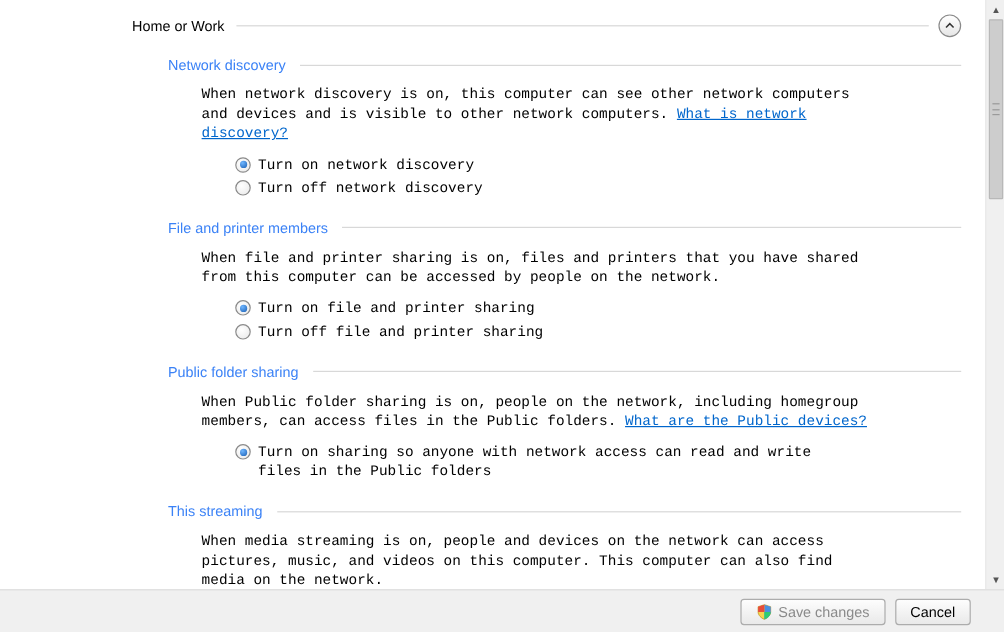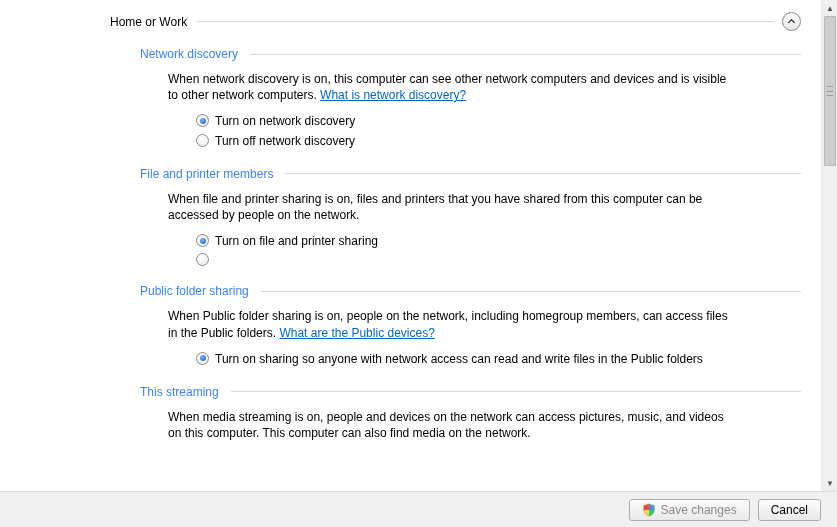--- a/index.html
+++ b/index.html
@@ -93,20 +93,21 @@
     padding-right: 12px;
     white-space: nowrap;
   }
   .section-rule {
     flex: 1;
     border-top: 1px solid #d8d8d8;
     height: 0;
   }
   .section-body {
     margin-left: 28px;
+    font-family: Liberation Mono, monospace;
   }
   .desc {
     color: #000;
     line-height: 1.35;
     margin-bottom: 10px;
     max-width: 560px;
   }
   .desc a {
     color: #0066cc;
     text-decoration: underline;
@@ -144,21 +145,21 @@
     max-width: 500px;
   }
 
   .footer {
     position: absolute;
     left: 0; bottom: 0;
     width: 837px; height: 36px;
     background: #f0f0f0;
     border-top: 1px solid #dcdcdc;
     display: flex; align-items: center; justify-content: flex-end;
-    padding-right: 16px;
+    padding-right: 28px;
     gap: 8px;
   }
   .btn {
     height: 22px;
     padding: 0 12px;
     border: 1px solid #acacac;
     border-radius: 3px;
     background: linear-gradient(#fdfdfd, #e9e9e9);
     display: inline-flex; align-items: center; gap: 5px;
     font-family: inherit; font-size: 12px;
@@ -216,20 +217,21 @@
       </div>
       <div class="section-body">
         <div class="desc">When file and printer sharing is on, files and printers that you have shared from this computer can be accessed by people on the network.</div>
         <div class="radiogroup">
           <div class="radio-row">
             <span class="radio checked"></span>
             <span class="radio-label">Turn on file and printer sharing</span>
           </div>
           <div class="radio-row">
             <span class="radio"></span>
+            <span class="radio-label">Turn off file and printer sharing</span>
           </div>
         </div>
       </div>
     </div>
 
     <div class="section">
       <div class="section-header">
         <span class="section-title">Public folder sharing</span>
         <span class="section-rule"></span>
       </div>

